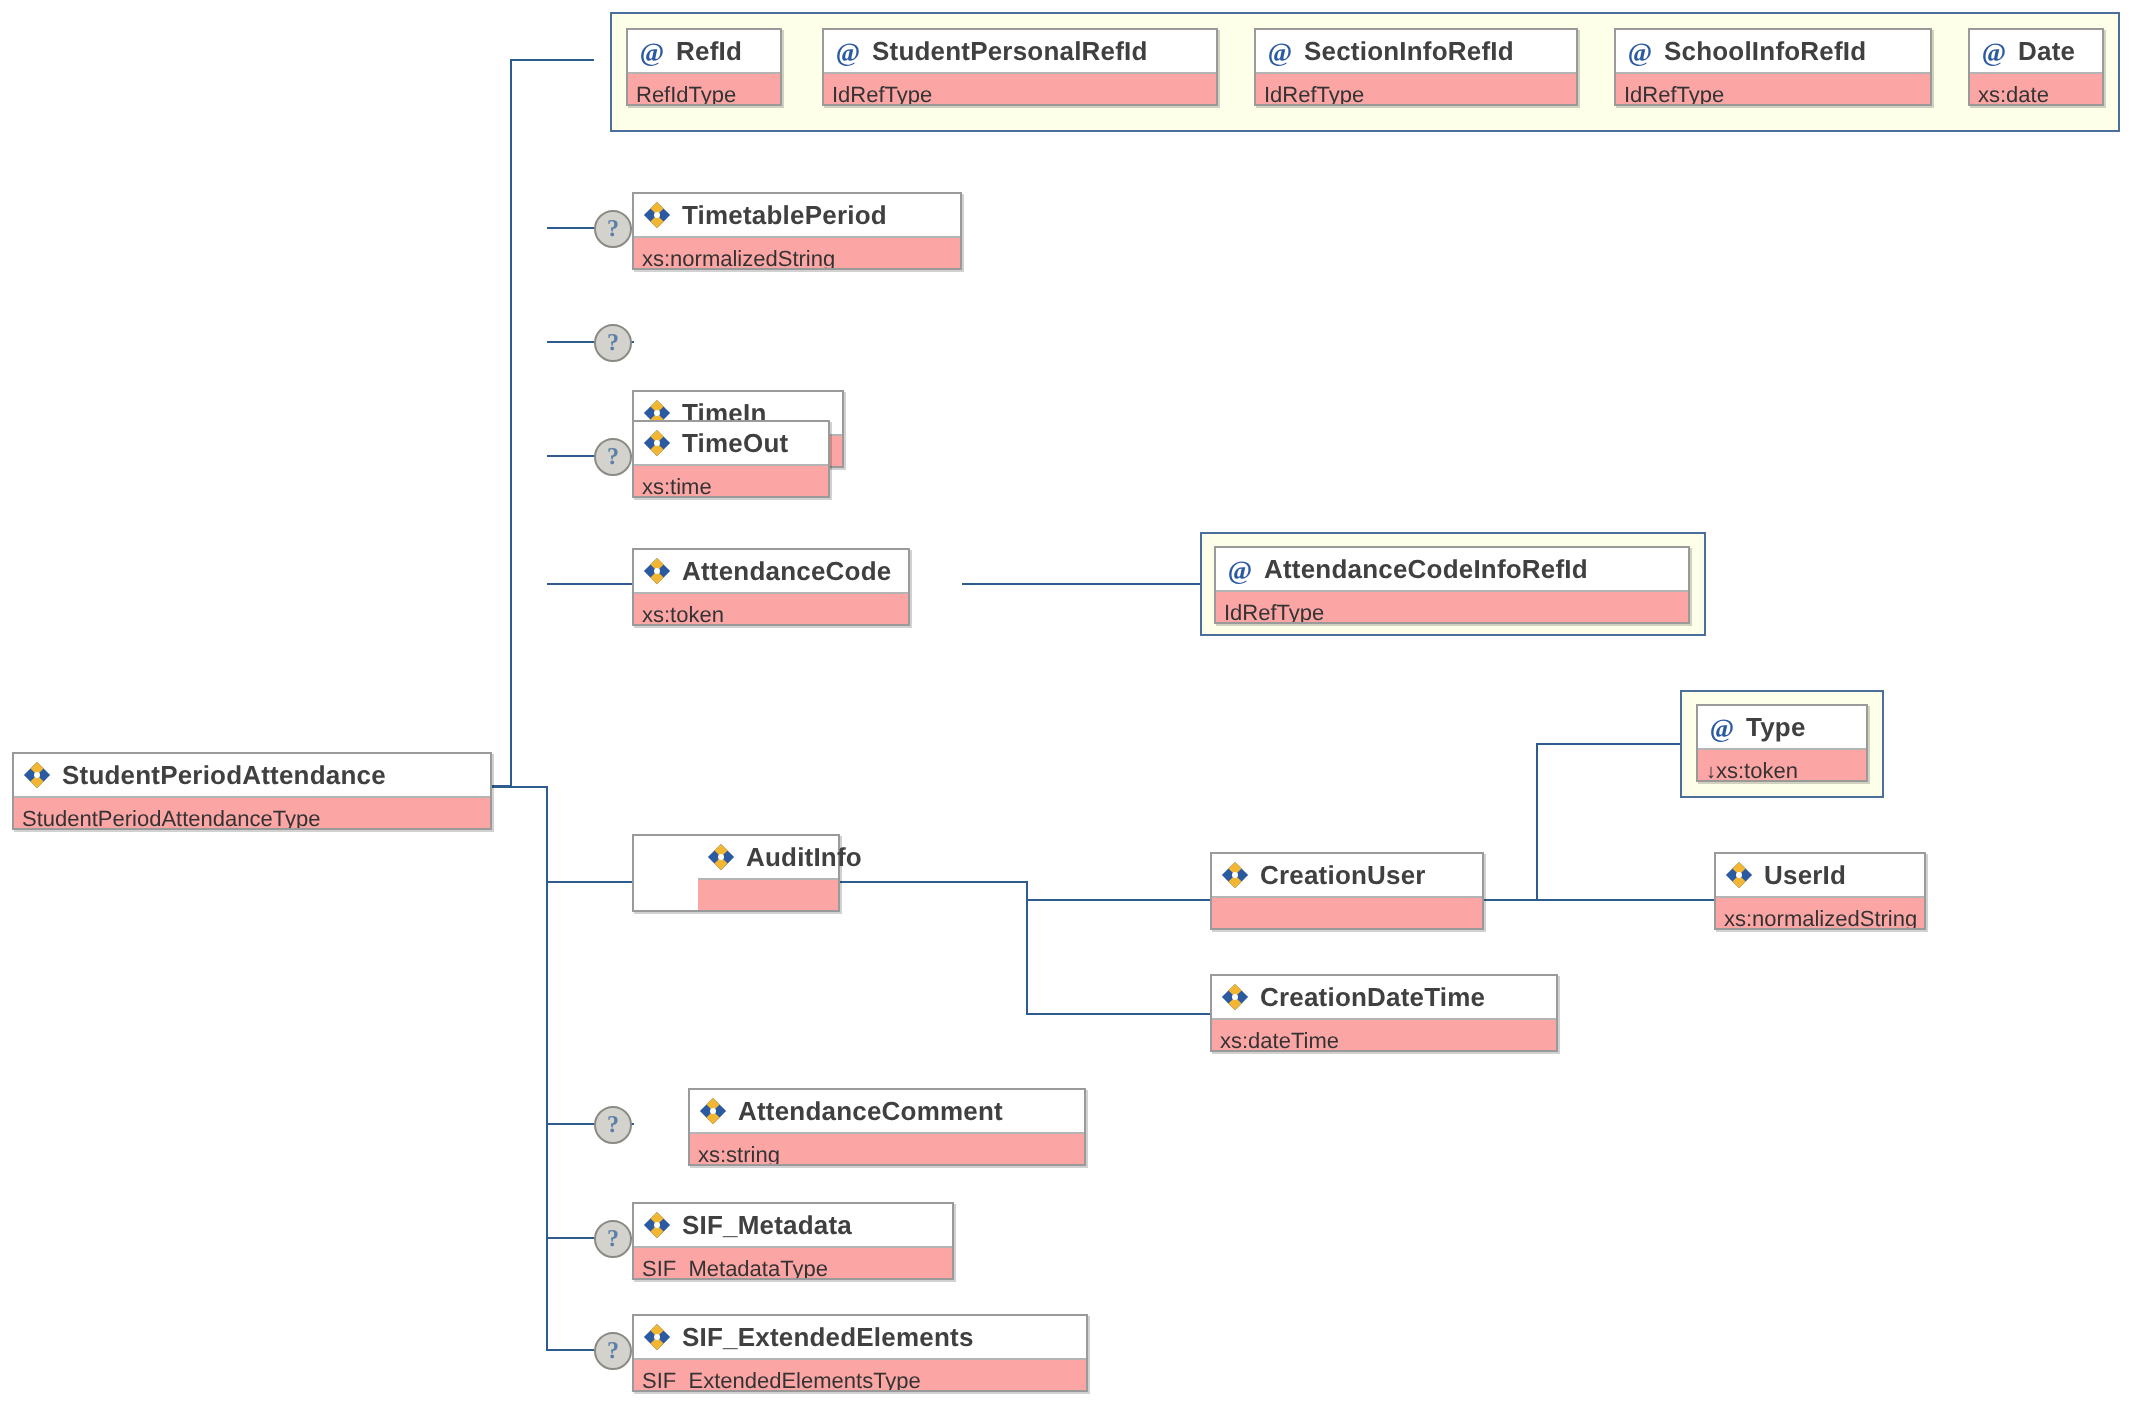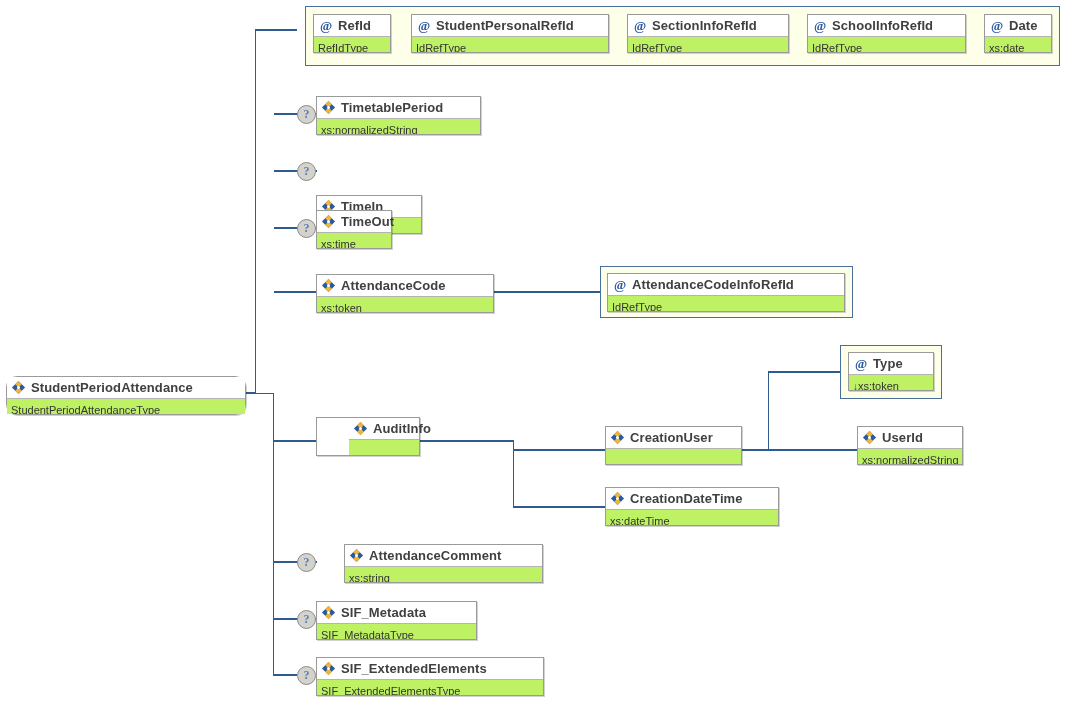--- a/index.html
+++ b/index.html
@@ -44,21 +44,21 @@
     box-sizing: border-box;
     white-space: nowrap;
   }
   .node .name-row .label {
     font-size: 13px;
     font-weight: bold;
     color: #404040;
     letter-spacing: 0.1px;
   }
   .node .type-row {
-    background: #bef264;
+    background: #fca5a5;
     border-top: 1px solid #b4b4b4;
     padding: 1px 4px 2px 4px;
     height: 16px;
     box-sizing: border-box;
     white-space: nowrap;
     overflow: hidden;
   }
   .node .type-row .type-label {
     font-size: 11px;
     color: #333333;
@@ -130,21 +130,21 @@
       <path d="M481,292 L600,292"></path>
 
       <path d="M420,441 L513.5,441 L513.5,450 L606,450"></path>
       <path d="M513.5,450 L513.5,507 L606,507"></path>
 
       <path d="M742,450 L768.5,450 L768.5,372 L840,372"></path>
       <path d="M768.5,450 L858,450"></path>
     </g>
   </svg>
 
-  <div class="node" id="root-node" style="left:6px; top:376px; width:240px;border-radius:11px;">
+  <div class="node" id="root-node" style="left:6px; top:376px; width:240px;">
     <div class="name-row">
       <span class="icon">
         <svg width="15" height="15" viewBox="0 0 16 16">
           <path d="M8 1 L15 8 L8 15 L1 8 Z" fill="#2C5AA0"></path>
           <path d="M8 1 L11.5 4.5 L8 8 L4.5 4.5 Z" fill="#F2B632"></path>
           <path d="M8 8 L11.5 11.5 L8 15 L4.5 11.5 Z" fill="#F2B632"></path>
           <circle cx="8" cy="8" r="1.6" fill="#ffffff"></circle>
         </svg>
       </span>
       <span class="label">StudentPeriodAttendance</span>
@@ -256,38 +256,38 @@
         </svg>
       </span>
       <span class="label">TimeIn</span>
     </div>
     <div class="type-row">
       <span class="type-label">xs:time</span>
     </div>
   </div>
 
   <div class="opt" style="left:297px; top:219px;">?</div>
-  <div class="node" style="left:316px; top:210px; width:76px;">
+  <div class="node" style="left:316px; top:210px; width:99px;">
     <div class="name-row">
       <span class="icon">
         <svg width="15" height="15" viewBox="0 0 16 16">
           <path d="M8 1 L15 8 L8 15 L1 8 Z" fill="#2C5AA0"></path>
           <path d="M8 1 L11.5 4.5 L8 8 L4.5 4.5 Z" fill="#F2B632"></path>
           <path d="M8 8 L11.5 11.5 L8 15 L4.5 11.5 Z" fill="#F2B632"></path>
           <circle cx="8" cy="8" r="1.6" fill="#ffffff"></circle>
         </svg>
       </span>
       <span class="label">TimeOut</span>
     </div>
     <div class="type-row">
       <span class="type-label">xs:time</span>
     </div>
   </div>
 
-  <div class="node" style="left:316px; top:274px; width:178px;">
+  <div class="node" style="left:316px; top:274px; width:139px;">
     <div class="name-row">
       <span class="icon">
         <svg width="15" height="15" viewBox="0 0 16 16">
           <path d="M8 1 L15 8 L8 15 L1 8 Z" fill="#2C5AA0"></path>
           <path d="M8 1 L11.5 4.5 L8 8 L4.5 4.5 Z" fill="#F2B632"></path>
           <path d="M8 8 L11.5 11.5 L8 15 L4.5 11.5 Z" fill="#F2B632"></path>
           <circle cx="8" cy="8" r="1.6" fill="#ffffff"></circle>
         </svg>
       </span>
       <span class="label">AttendanceCode</span>

